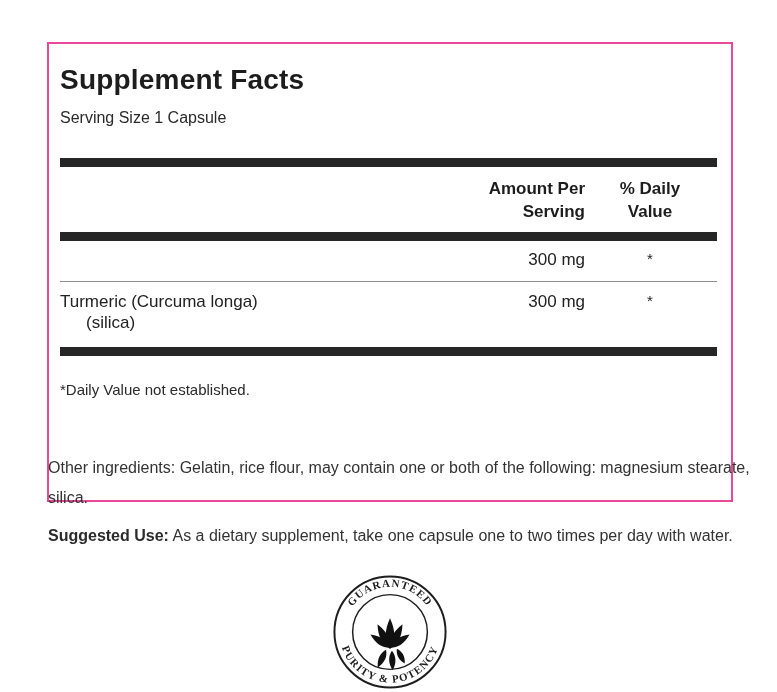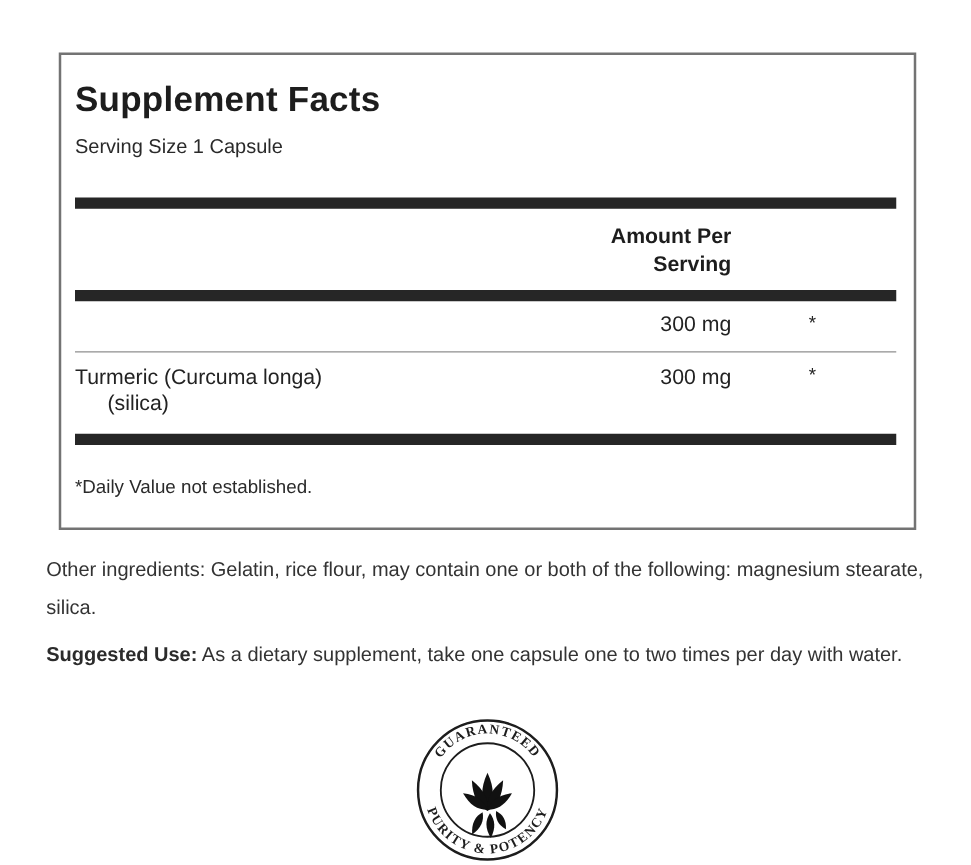--- a/index.html
+++ b/index.html
@@ -9,23 +9,23 @@
     height: 692px;
     background: #ffffff;
     font-family: "Liberation Sans", sans-serif;
     color: #1d1d1d;
     overflow: hidden;
   }
   
   .facts-box {
     position: absolute;
     left: 47px; top: 42px;
-    width: 686px; height: 382px;
+    width: 686px; height: 460px;
     box-sizing: border-box;
-    border: 2px solid #737373;
+    border: 2px solid #ec4899;
     background: #ffffff;
   }
   .facts-box .title {
     position: absolute; left: 11px; top: 20px;
     font-size: 28px; font-weight: bold; letter-spacing: 0.2px;
     margin: 0;
   }
   .facts-box .serving {
     position: absolute; left: 11px; top: 65px;
     font-size: 16px; color: #2a2a2a;
@@ -67,21 +67,21 @@
     border-top: 1px solid #8f8f8f;
   }
   .footnote {
     position: absolute; left: 11px; top: 337px;
     font-size: 15px; color: #2a2a2a;
   }
   
   .para {
     position: absolute; left: 33px; width: 716px;
     font-size: 16px; line-height: 30px; color: #333333;
-    margin: 4px;
+    margin: 15px;
   }
   .para-other { top: 438px; }
   .para-use   { top: 506px; }
   .para b { color: #2b2b2b; }
   
   .seal {
     position: absolute; left: 331px; top: 573px;
     width: 118px; height: 118px;
   }
   .seal text {
@@ -96,20 +96,21 @@
 
 <div class="canvas">
 
   <section class="facts-box">
     <h1 class="title">Supplement Facts</h1>
     <div class="serving">Serving Size 1 Capsule</div>
 
     <div class="bar bar-1"></div>
 
     <div class="hdr hdr-amount">Amount Per Serving</div>
+    <div class="hdr hdr-dv">% Daily Value</div>
 
     <div class="bar bar-2"></div>
 
     <div class="cell-amount row1-y">300 mg</div>
     <div class="cell-dv row1-y">*</div>
 
     <div class="row-divider"></div>
 
     <div class="cell-name row2-y">Turmeric (Curcuma longa)</div>
     <div class="cell-name-sub row2-y2">(silica)</div>

